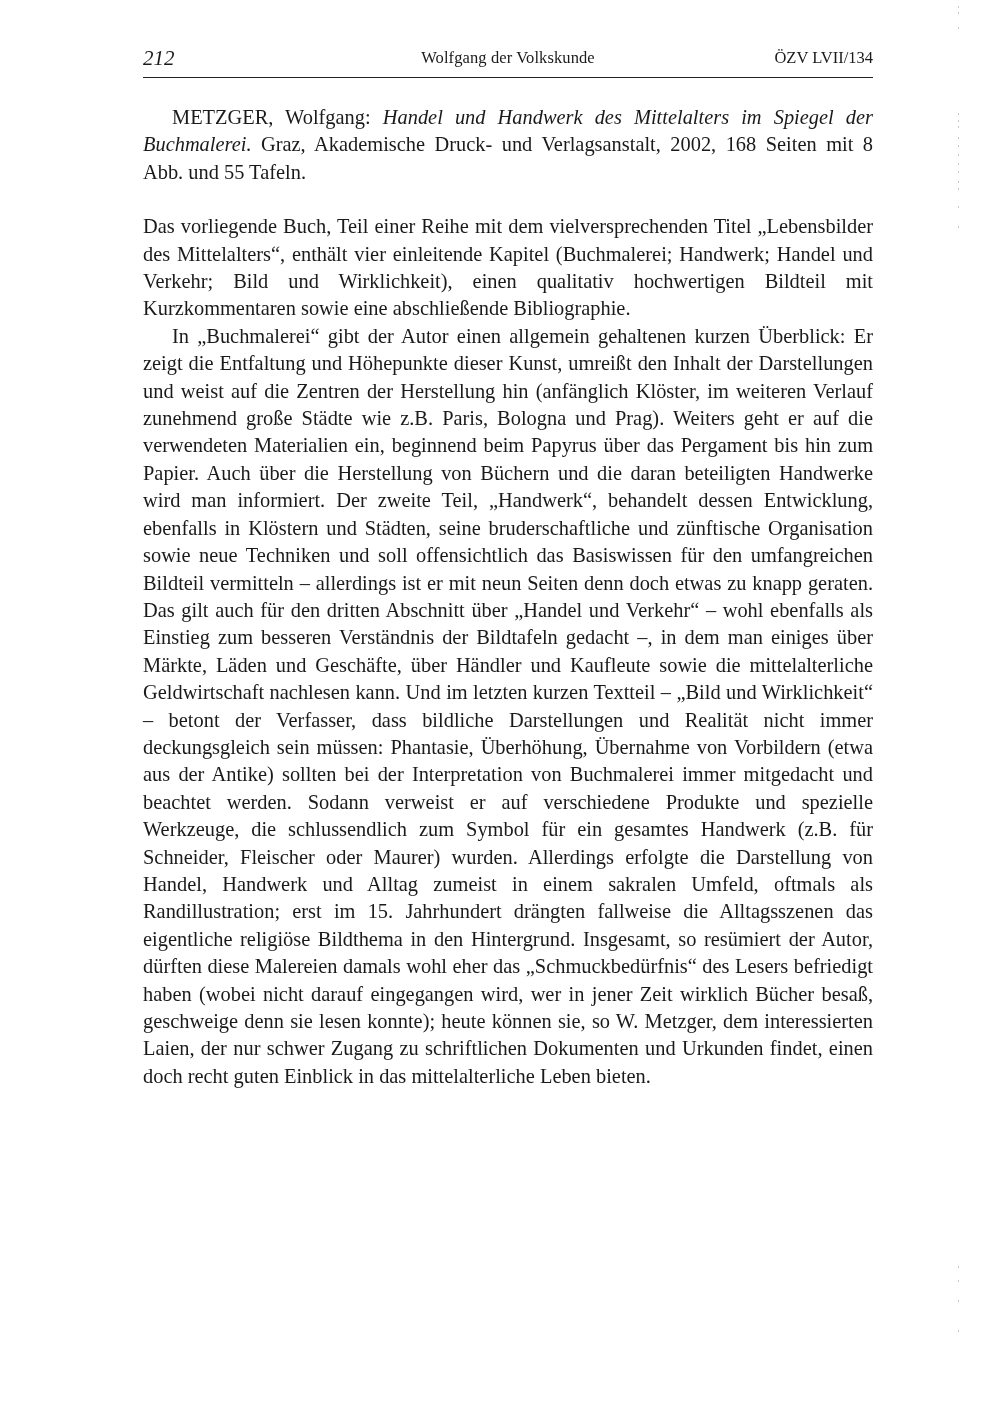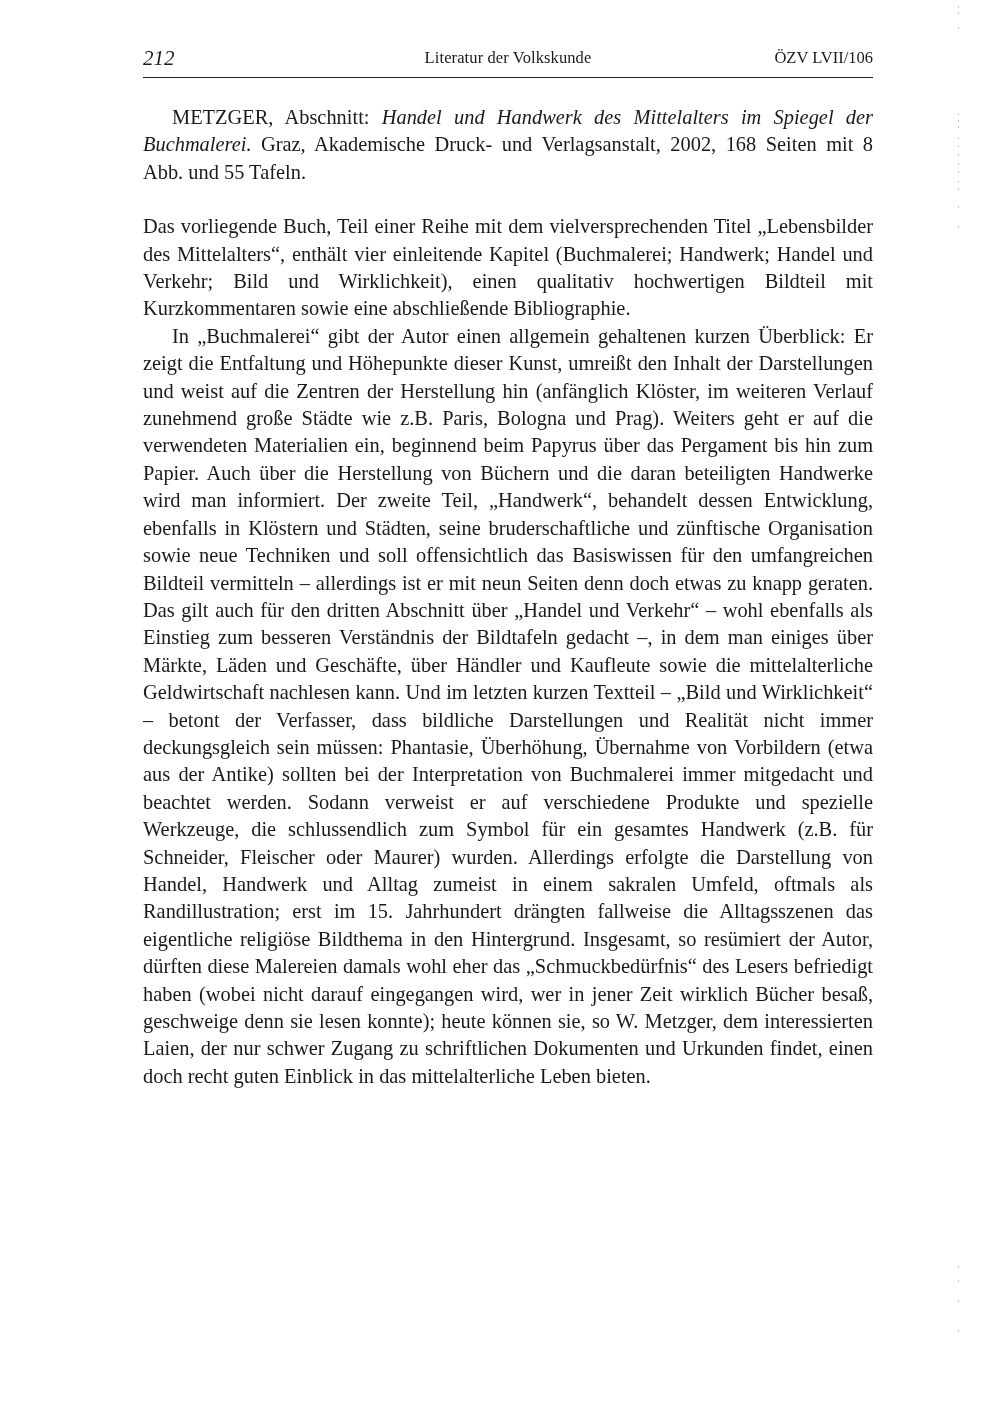--- a/index.html
+++ b/index.html
@@ -93,27 +93,27 @@
     width: 1px;
     height: 2px;
     background: #c8c8c8;
   }
 </style>
 </head>
 <body>
 
 <div class="page-header">
   <span class="page-number">212</span>
-  <span class="running-title">Literatur der Volkskunde</span>
-  <span class="journal-ref">ÖZV LVII/106</span>
+  <span class="running-title">Wolfgang der Volkskunde</span>
+  <span class="journal-ref">ÖZV LVII/134</span>
 </div>
 <div class="header-rule"></div>
 
 <div class="body-column">
-  <p class="citation"><span>METZGER, Abschnitt:</span> <em>Handel und Handwerk des Mittelalters im Spiegel der Buchmalerei.</em> <span>Graz, Akademische Druck- und Verlagsanstalt, 2002, 168 Seiten mit 8 Abb. und 55 Tafeln.</span></p>
+  <p class="citation"><span>METZGER, Wolfgang:</span> <em>Handel und Handwerk des Mittelalters im Spiegel der Buchmalerei.</em> <span>Graz, Akademische Druck- und Verlagsanstalt, 2002, 168 Seiten mit 8 Abb. und 55 Tafeln.</span></p>
   <p class="para-first">Das vorliegende Buch, Teil einer Reihe mit dem vielversprechenden Titel „Lebensbilder des Mittelalters“, enthält vier einleitende Kapitel (Buchma­lerei; Handwerk; Handel und Verkehr; Bild und Wirklichkeit), einen quali­tativ hochwertigen Bildteil mit Kurzkommentaren sowie eine abschließende Bibliographie.</p>
   <p class="para-indent">In „Buchmalerei“ gibt der Autor einen allgemein gehaltenen kurzen Überblick: Er zeigt die Entfaltung und Höhepunkte dieser Kunst, umreißt den Inhalt der Darstellungen und weist auf die Zentren der Herstellung hin (anfänglich Klöster, im weiteren Verlauf zunehmend große Städte wie z.B. Paris, Bologna und Prag). Weiters geht er auf die verwendeten Materialien ein, beginnend beim Papyrus über das Pergament bis hin zum Papier. Auch über die Herstellung von Büchern und die daran beteiligten Handwerke wird man informiert. Der zweite Teil, „Handwerk“, behandelt dessen Entwick­lung, ebenfalls in Klöstern und Städten, seine bruderschaftliche und zünfti­sche Organisation sowie neue Techniken und soll offensichtlich das Basis­wissen für den umfangreichen Bildteil vermitteln – allerdings ist er mit neun Seiten denn doch etwas zu knapp geraten. Das gilt auch für den dritten Abschnitt über „Handel und Verkehr“ – wohl ebenfalls als Einstieg zum besseren Verständnis der Bildtafeln gedacht –, in dem man einiges über Märkte, Läden und Geschäfte, über Händler und Kaufleute sowie die mit­telalterliche Geldwirtschaft nachlesen kann. Und im letzten kurzen Text­teil – „Bild und Wirklichkeit“ – betont der Verfasser, dass bildliche Darstel­lungen und Realität nicht immer deckungsgleich sein müssen: Phantasie, Überhöhung, Übernahme von Vorbildern (etwa aus der Antike) sollten bei der Interpretation von Buchmalerei immer mitgedacht und beachtet werden. Sodann verweist er auf verschiedene Produkte und spezielle Werkzeuge, die schlussendlich zum Symbol für ein gesamtes Handwerk (z.B. für Schneider, Fleischer oder Maurer) wurden. Allerdings erfolgte die Darstellung von Handel, Handwerk und Alltag zumeist in einem sakralen Umfeld, oftmals als Randillustration; erst im 15. Jahrhundert drängten fallweise die Alltags­szenen das eigentliche religiöse Bildthema in den Hintergrund. Insgesamt, so resümiert der Autor, dürften diese Malereien damals wohl eher das „Schmuckbedürfnis“ des Lesers befriedigt haben (wobei nicht darauf ein­gegangen wird, wer in jener Zeit wirklich Bücher besaß, geschweige denn sie lesen konnte); heute können sie, so W. Metzger, dem interessierten Laien, der nur schwer Zugang zu schriftlichen Dokumenten und Urkunden findet, einen doch recht guten Einblick in das mittelalterliche Leben bieten.</p>
 </div>
 
 <div class="scan-specks">
   <span style="top:6px"></span>
   <span style="top:12px"></span>
   <span style="top:27px"></span>
   <span style="top:113px"></span>
   <span style="top:120px"></span>

